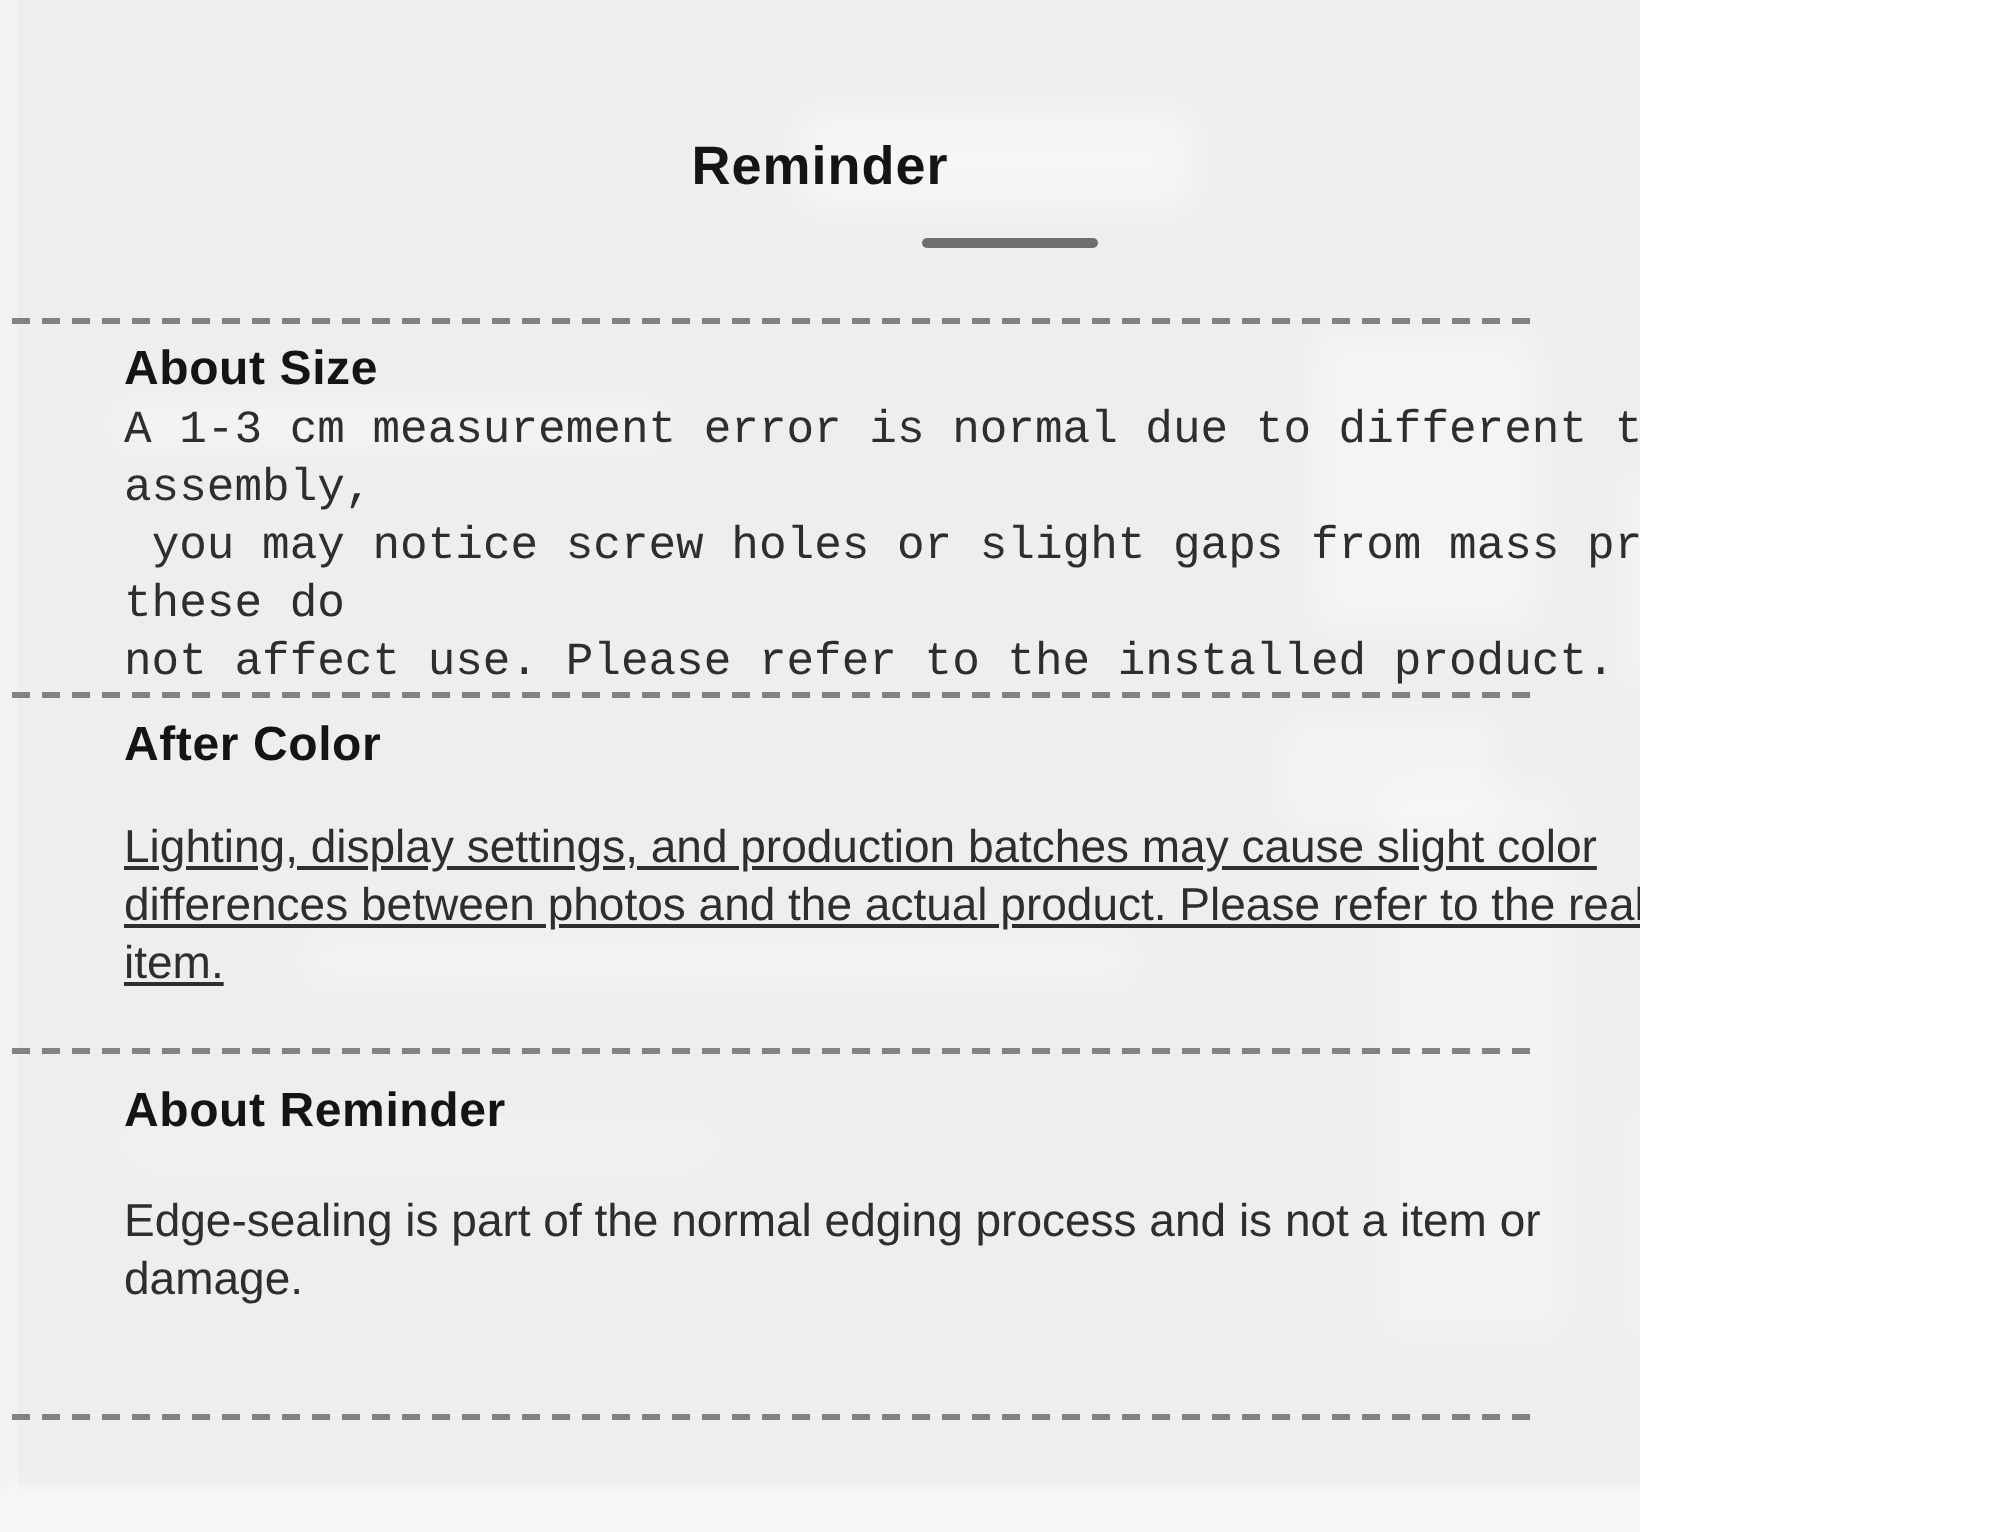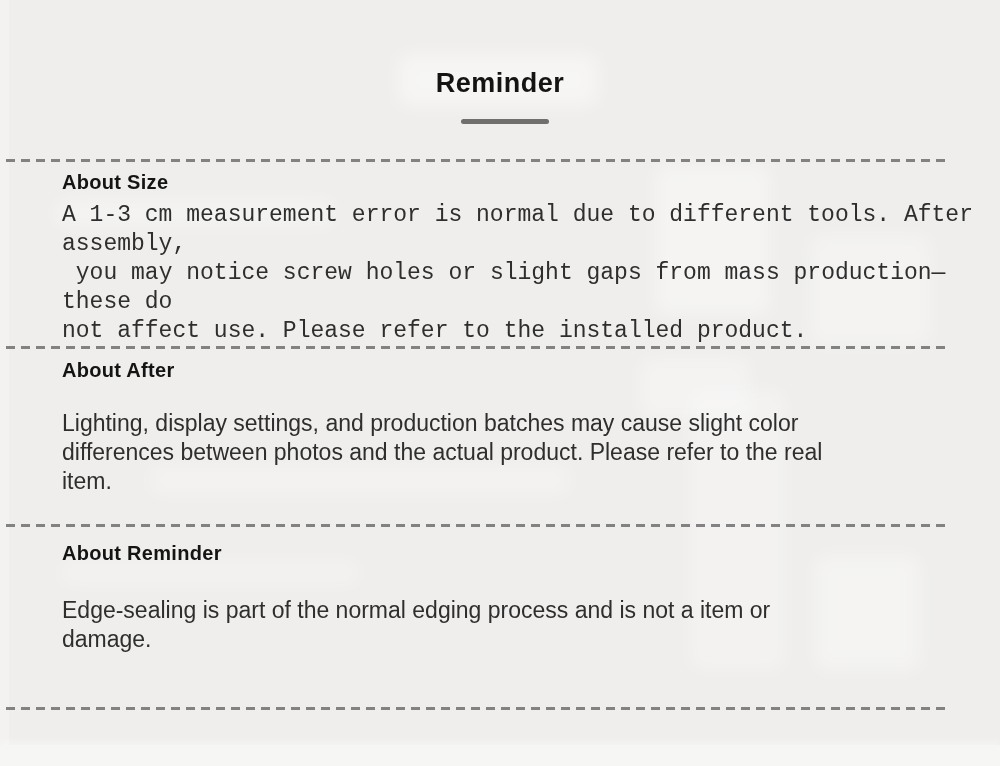--- a/index.html
+++ b/index.html
@@ -1,18 +1,18 @@
 <!DOCTYPE html>
 <html style="--background: #efeeec; --text: #2e2e2e; --heading: #141414; --dash: #6f6f6f; --divider_bar: #6f6f6f; --footer_band: #f6f6f5;"><head>
 <meta charset="utf-8">
 <style>
   html, body { margin: 0; padding: 0; }
   .stage {
     position: relative;
-    width: 1000px;
+    width: 820px;
     height: 766px;
     background: var(--background, #efeeec);
     overflow: hidden;
     font-family: "Liberation Sans", sans-serif;
     color: var(--text, #2e2e2e);
   }
   .ghost {
     position: absolute;
     background: rgba(255,255,255,0.45);
     filter: blur(9px);
@@ -44,39 +44,39 @@
       transparent 9px, transparent 15px);
     opacity: 0.85;
   }
   .divider-1 { top: 159px; }
   .divider-2 { top: 346px; }
   .divider-3 { top: 524px; }
   .divider-4 { top: 707px; }
   .section-heading {
     position: absolute;
     left: 62px;
-    font-size: 20px;
+    font-size: 24px;
     font-weight: bold;
     color: var(--heading, #141414);
     letter-spacing: 0.3px;
   }
   .heading-1 { top: 171px; }
   .heading-2 { top: 359px; }
   .heading-3 { top: 542px; }
   .section-body {
     position: absolute;
     left: 62px;
     width: 935px;
     font-size: 23px;
     line-height: 29px;
     color: var(--text, #2e2e2e);
     white-space: pre-wrap;
   }
   .body-1 { top: 201px; font-family: Liberation Mono, monospace; }
-  .body-2 { top: 409px; }
+  .body-2 { top: 409px; text-decoration: underline; }
   .body-3 { top: 596px; }
   .left-light-strip {
     position: absolute;
     top: 0; left: 0;
     width: 9px; height: 766px;
     background: rgba(255,255,255,0.28);
     pointer-events: none;
   }
   .footer-band {
     position: absolute;
@@ -109,21 +109,21 @@
   <div class="dashed-divider divider-1"></div>
   <div class="dashed-divider divider-2"></div>
   <div class="dashed-divider divider-3"></div>
   <div class="dashed-divider divider-4"></div>
 
   <div class="section-heading heading-1">About Size</div>
   <div class="section-body body-1">A 1-3 cm measurement error is normal due to different tools. After assembly,
  you may notice screw holes or slight gaps from mass production—these do
 not affect use. Please refer to the installed product.</div>
 
-  <div class="section-heading heading-2">About After</div>
+  <div class="section-heading heading-2">After Color</div>
   <div class="section-body body-2">Lighting, display settings, and production batches may cause slight color
 differences between photos and the actual product. Please refer to the real
 item.</div>
 
   <div class="section-heading heading-3">About Reminder</div>
   <div class="section-body body-3">Edge-sealing is part of the normal edging process and is not a item or
 damage.</div>
 
   <div class="footer-band"></div>
 </div>

